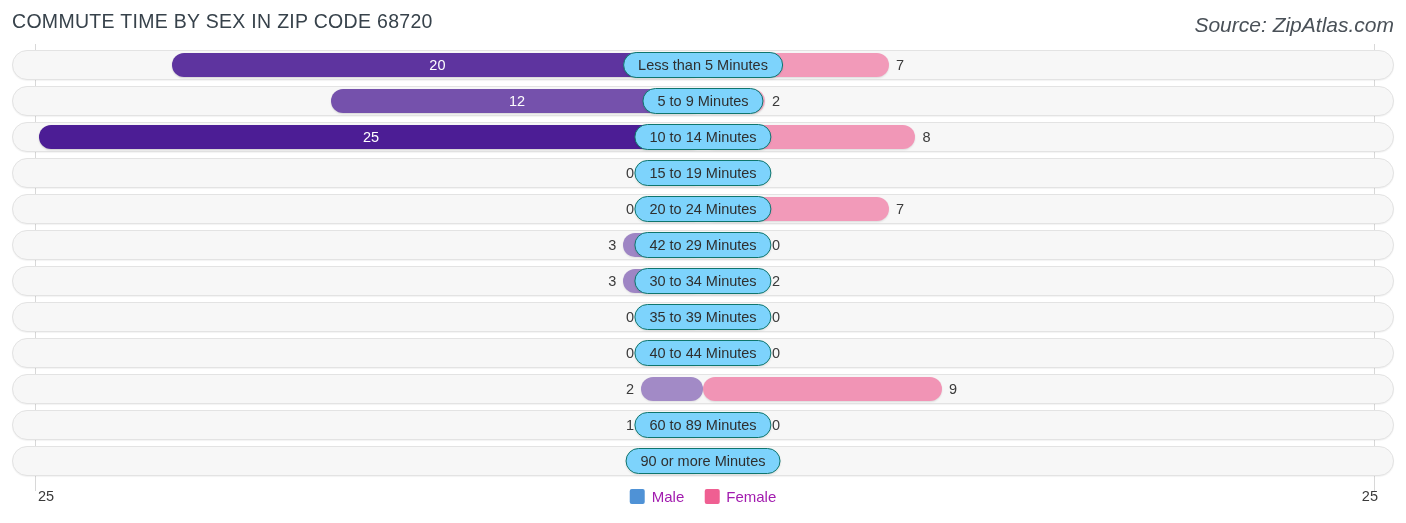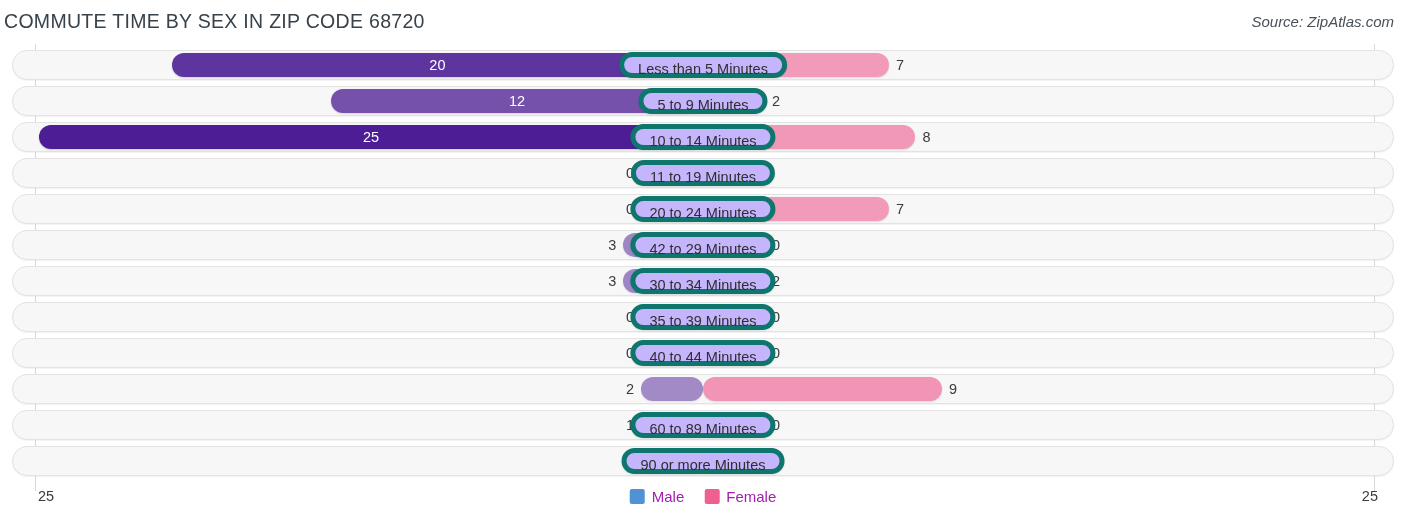--- a/index.html
+++ b/index.html
@@ -19,30 +19,30 @@
   }
 
   
   .header {
     position: absolute;
     top: 0; left: 0; right: 0;
     height: 44px;
   }
   .chart-title {
     position: absolute;
-    left: 4px; top: 10px;
+    left: 12px; top: 10px;
     font-size: 19.5px;
     letter-spacing: .3px;
     color: #37424b;
     white-space: nowrap;
   }
   .chart-source {
     position: absolute;
     right: 12px; top: 13px;
-    font-size: 15px;
+    font-size: 21px;
     font-style: italic;
     color: #4a5158;
     white-space: nowrap;
   }
 
   
   .plot {
     position: absolute;
     left: 0; top: 44px;
     width: 1406px;
@@ -111,22 +111,22 @@
     color: #ffffff;
     padding: 0 11px;
   }
 
   
   .center-label {
     position: absolute;
     left: 50%;
     top: 50%;
     transform: translate(-50%, -50%);
-    background: #c4b5fd;
-    border: 5px solid #0f766e;
+    background: #7dd3fc;
+    border: 1px solid #0f766e;
     border-radius: 14px;
     height: 26px;
     line-height: 24px;
     padding: 0 14px;
     font-size: 14.5px;
     color: #2f2f2f;
     white-space: nowrap;
     z-index: 3;
     box-shadow: 0 1px 2px rgba(0,0,0,.10);
   }
@@ -221,21 +221,21 @@
             <div class="bar female" style="width: 212.48px; opacity: 0.626;"></div>
             <span class="val outside-right">8</span>
           </div>
           <div class="center-label">10 to 14 Minutes</div>
         </div>
         <div class="row">
           <div class="half left">
             <span class="val outside-left">0</span>
             <div class="bar male" style="width: 62px; opacity: 0.45;"></div>
           </div>
-          <div class="center-label">11 to 19 Minutes</div>
+          <div class="center-label">15 to 19 Minutes</div>
         </div>
         <div class="row">
           <div class="half left">
             <span class="val outside-left">0</span>
             <div class="bar male" style="width: 62px; opacity: 0.45;"></div>
           </div>
           <div class="half right">
             <div class="bar female" style="width: 185.92px; opacity: 0.604;"></div>
             <span class="val outside-right">7</span>
           </div>

